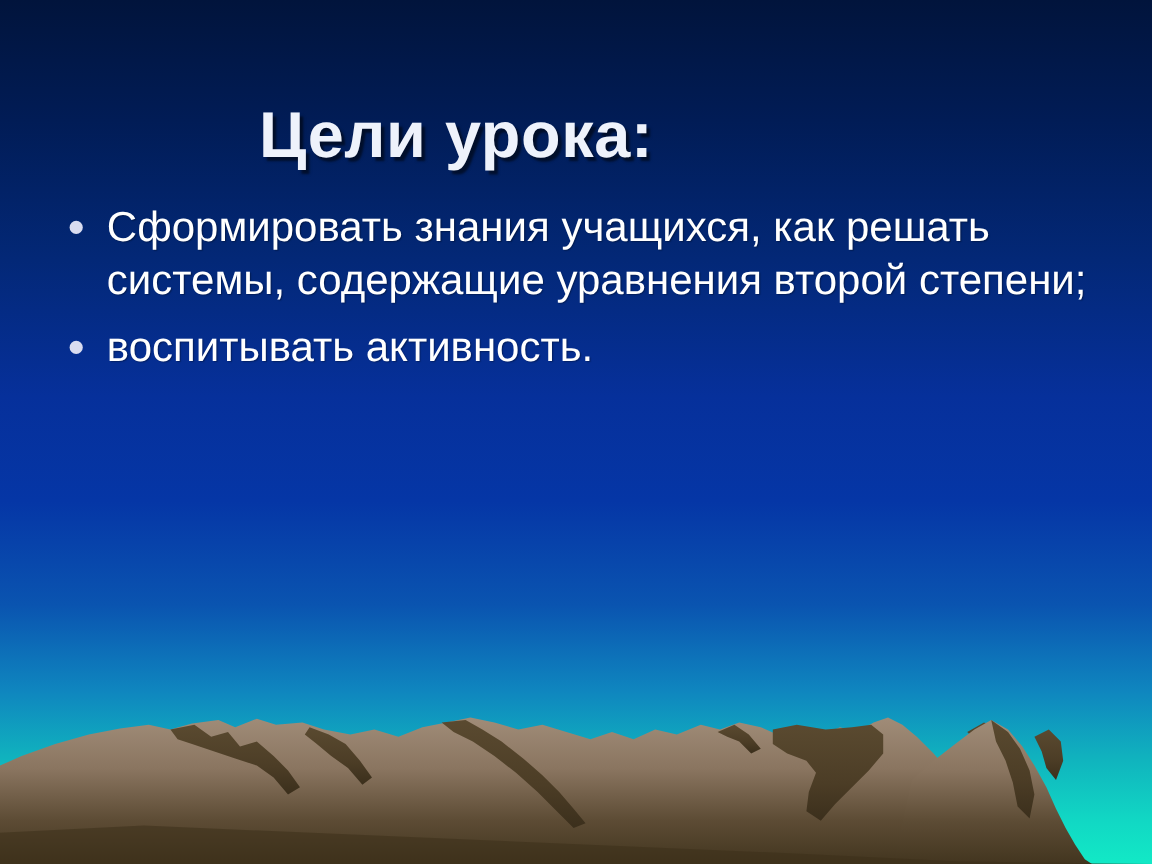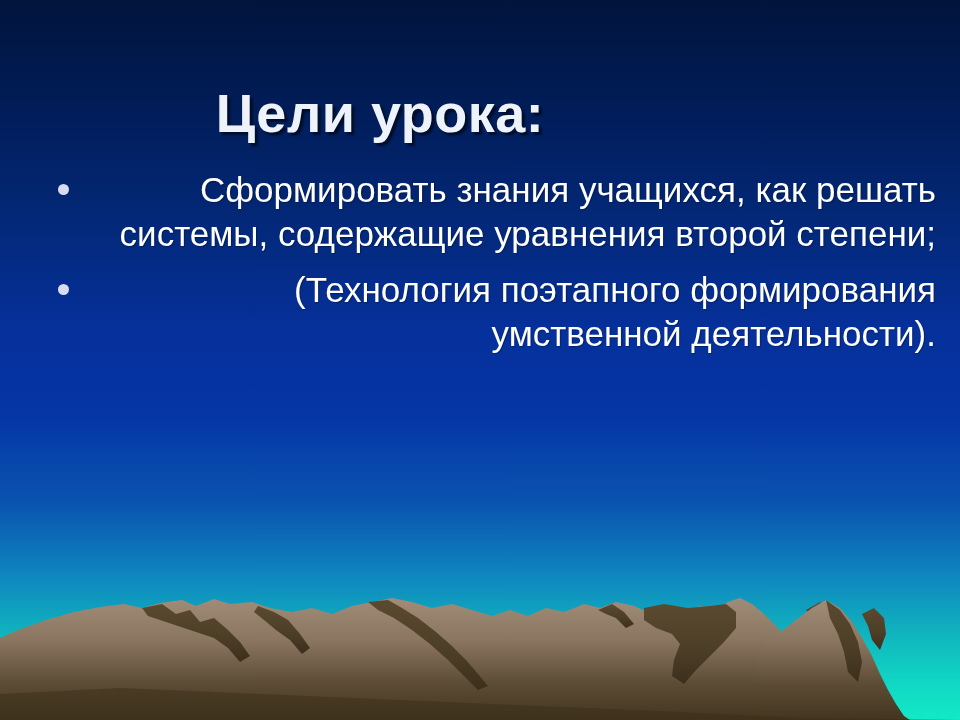--- a/index.html
+++ b/index.html
@@ -56,21 +56,20 @@
   .bullets {
     position: absolute;
     top: 168px;
     left: 46px;
     width: 890px;
   }
   .bullet-item {
     display: flex;
     align-items: flex-start;
     margin-bottom: 12px;
-    text-align: right;
   }
   .bullet-marker {
     flex: 0 0 auto;
     width: 11px;
     height: 11px;
     border-radius: 50%;
     background: #d9dcf0;
     margin-top: 16px;
     margin-right: 20px;
     margin-left: 12px;
@@ -139,20 +138,20 @@
   <h1 class="title">Цели урока:</h1>
 
   <div class="bullets">
 
     <div class="bullet-item">
       <span class="bullet-marker"></span>
       <span class="bullet-text">Сформировать знания учащихся, как решать системы, содержащие уравнения второй степени;</span>
     </div>
 
 
-
     <div class="bullet-item">
       <span class="bullet-marker"></span>
-      <span class="bullet-text"> (Технология поэтапного формирования умственной деятельности).</span>
+      <span class="bullet-text">воспитывать активность.</span>
     </div>
+
 
   </div>
 </div>
 
 </body></html>

